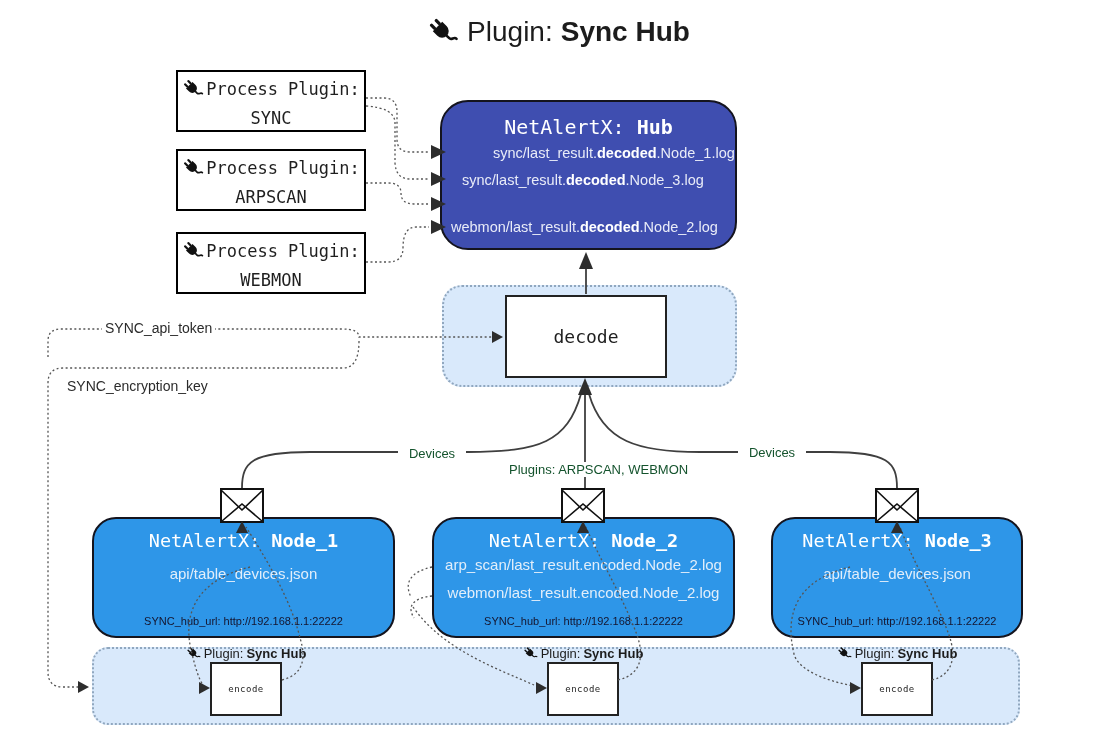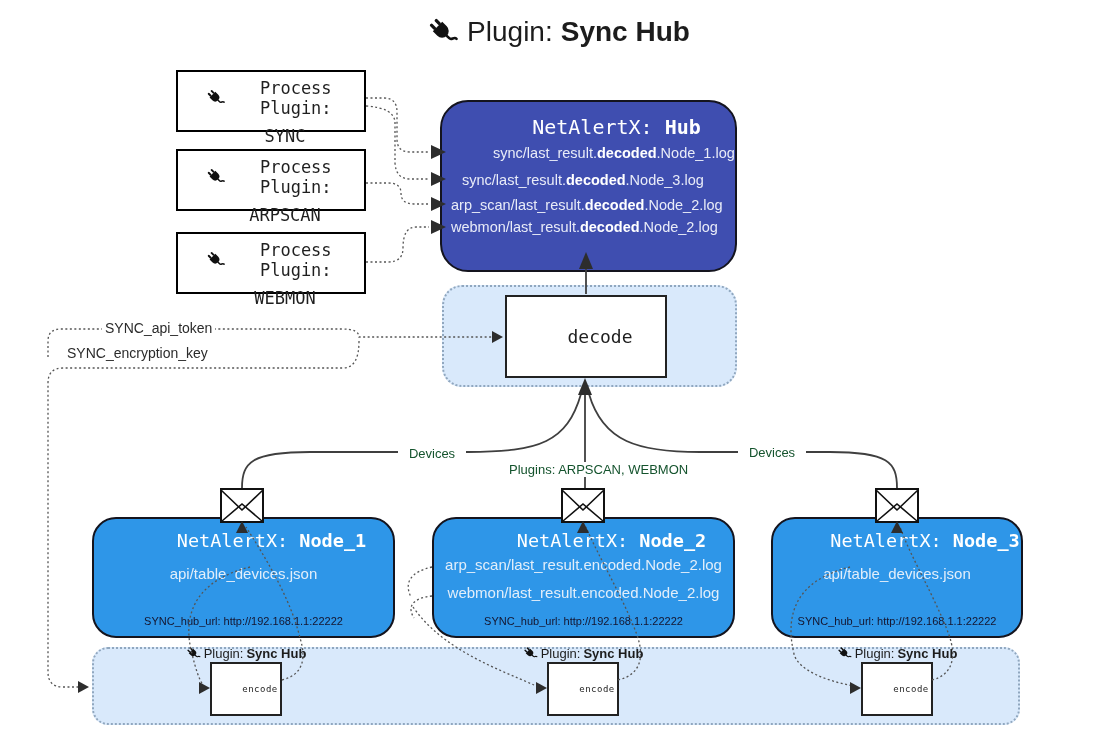--- a/index.html
+++ b/index.html
@@ -1,46 +1,46 @@
 <!DOCTYPE html>
 <html><head>
 <meta charset="utf-8">
 <style>
   html,body{margin:0;padding:0;background:#fff;}
   #canvas{position:relative;width:1117px;height:754px;background:#fff;overflow:hidden;
           font-family:"Liberation Sans",sans-serif;color:#1f1f1f;}
   .abs{position:absolute;}
-  .mono{font-family:"DejaVu Sans Mono",monospace;padding-left:28px;}
+  .mono{font-family:"DejaVu Sans Mono",monospace;}
 
   
   #title{left:0;top:16px;width:1117px;display:flex;align-items:center;justify-content:center;gap:8px;
          font-size:28px;color:#1c1c1c;}
   #title b{font-weight:bold;}
 
   
   #hub-url{left:440px;top:79px;width:297px;text-align:center;font-size:12px;color:#222;}
-  #hub{left:440px;top:100px;width:297px;height:172px;background:#3F4EB0;border:2.5px solid #14141e;
+  #hub{left:440px;top:100px;width:297px;height:150px;background:#3F4EB0;border:2.5px solid #14141e;
        border-radius:28px;box-sizing:border-box;}
   #hub .hub-title{position:absolute;top:13px;left:0;width:100%;text-align:center;color:#fff;
        font-size:20px;}
   .hub-line{position:absolute;color:#E9ECF8;font-size:14.5px;white-space:nowrap;}
   .hub-line b{color:#fff;}
   .hl0{top:43px;left:20px;margin-left:31px;} .hl1{top:70px;left:20px;} .hl2{top:95px;left:9px;} .hl3{top:117px;left:9px;}
 
   
   .pbox{left:176px;width:190px;height:62px;background:#fff;border:2px solid #000;box-sizing:border-box;
         text-align:center;}
   .pbox .row1{margin-top:6px;font-size:17px;display:flex;justify-content:center;align-items:center;gap:2px;}
   .pbox .row2{font-size:17px;margin-top:8px;text-align:center;}
   #pbox0{top:70px;} #pbox1{top:149px;} #pbox2{top:232px;}
 
   
   .tok{background:#fff;font-size:14px;color:#2b2b2b;padding:0 3px;z-index:6;white-space:nowrap;}
   #tok-api{left:102px;top:320px;}
-  #tok-key{left:64px;top:345px;}
+  #tok-key{left:64px;top:378px;}
 
   
   #decode-wrap{left:442px;top:285px;width:295px;height:102px;background:#D9E9FB;
                border:2px dotted #90A7BF;border-radius:20px;box-sizing:border-box;}
   #decode-box{left:505px;top:295px;width:162px;height:83px;background:#fff;border:2px solid #222;
               box-sizing:border-box;display:flex;align-items:center;justify-content:center;font-size:18px;}
 
   
   .edge-label{background:#fff;font-size:13px;color:#14532d;padding:0 4px;text-align:center;z-index:6;white-space:nowrap;}
   #lbl-dev-l{left:398px;top:446px;width:60px;}
@@ -99,21 +99,20 @@
     <b>Sync Hub</b>
   </div>
 
   <div class="abs" id="hub">
     <div class="hub-title mono">
       <span>NetAlertX:</span>
       <b>Hub</b>
     </div>
     <div class="hub-line hl0"><span>sync/last_result.</span><b>decoded</b><span>.Node_1.log</span></div>
     <div class="hub-line hl1"><span>sync/last_result.</span><b>decoded</b><span>.Node_3.log</span></div>
-    <div class="hub-line hl2"><span>arp_scan/last_result.</span><b>decoded</b><span>.Node_2.log</span></div>
     <div class="hub-line hl3"><span>webmon/last_result.</span><b>decoded</b><span>.Node_2.log</span></div>
   </div>
 
   <div class="abs pbox mono" id="pbox0">
     <div class="row1">
         <svg class="plug" width="22" height="22">
           <use href="#plug"></use>
         </svg>
         <span>Process Plugin:</span>
       </div>

